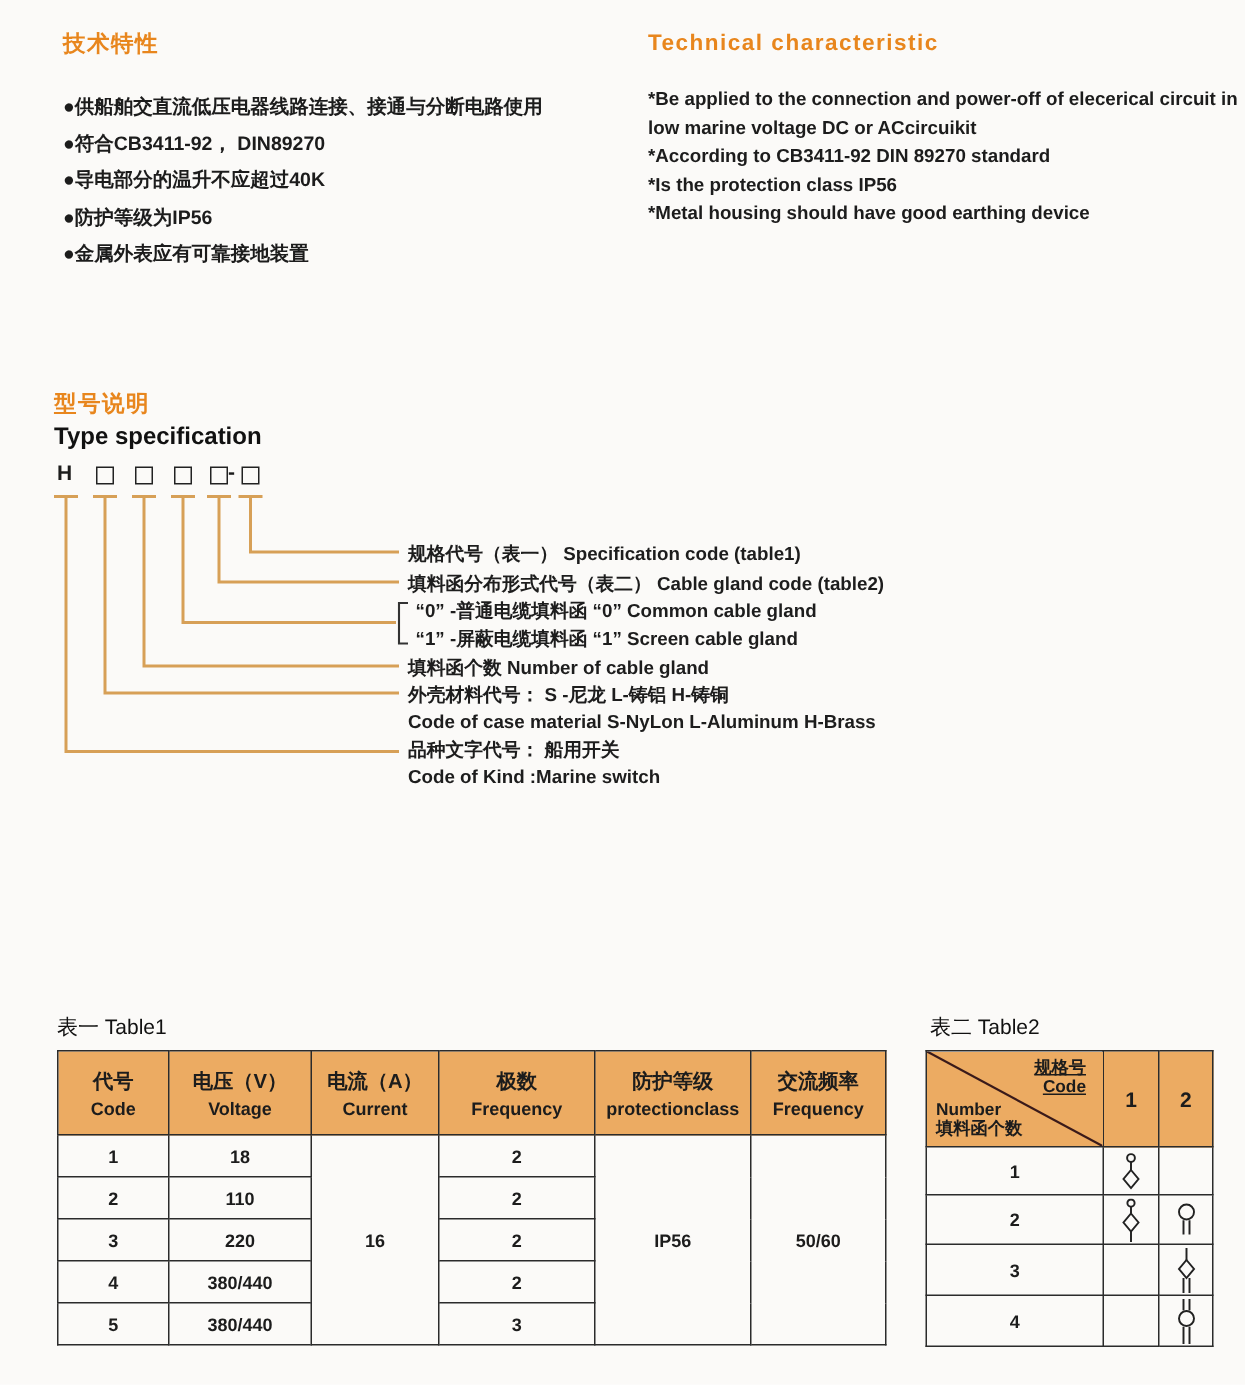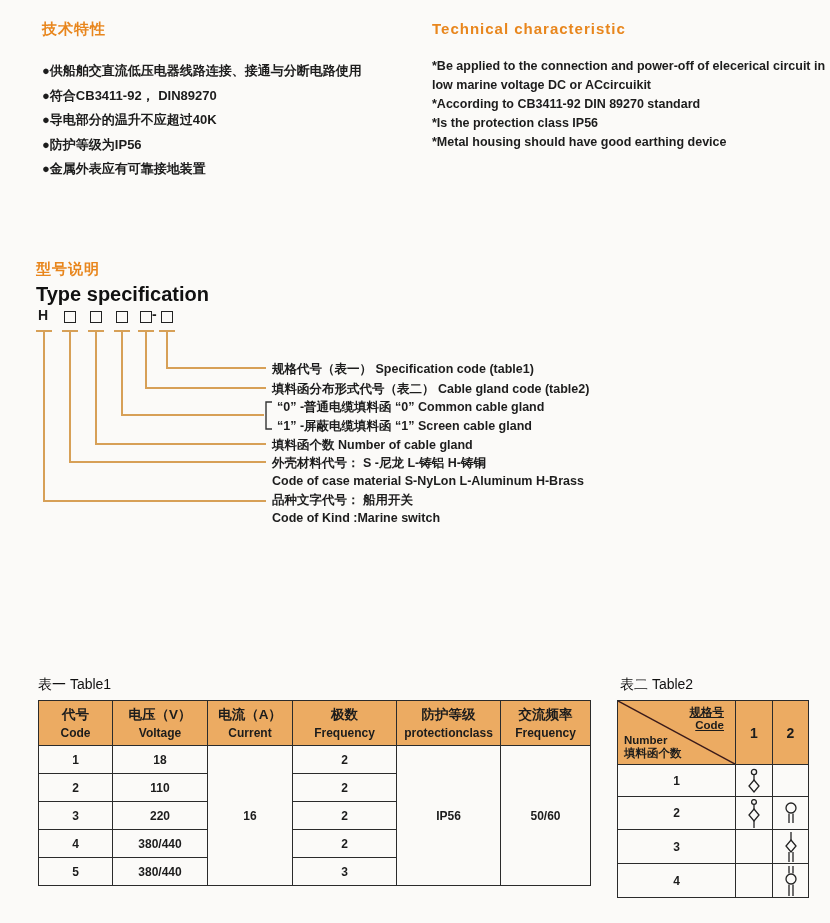--- a/index.html
+++ b/index.html
@@ -17,39 +17,39 @@
   .tech-cn{position:absolute;left:42px;top:20px;width:378px;}
   .tech-en{position:absolute;left:432px;top:20px;width:398px;}
   .sec-heading{margin:0;font-size:15px;font-weight:700;color:var(--accent);letter-spacing:1px;}
   .tech-cn .bullets{margin-top:20px;}
   .tech-cn .bullet{font-size:13px;font-weight:600;line-height:24.5px;white-space:nowrap;}
   .tech-en .bullets{margin-top:20px;}
   .tech-en .bullet{font-size:12.5px;font-weight:600;line-height:19px;}
 
   
   .ts-zh{position:absolute;left:36px;top:260px;font-size:15px;font-weight:700;color:var(--accent);letter-spacing:1px;}
-  .ts-en{position:absolute;left:36px;top:283px;font-size:20px;font-weight:600;color:#111;}
+  .ts-en{position:absolute;left:36px;top:283px;font-size:16px;font-weight:600;color:#111;}
 
   
   .code-prefix{position:absolute;left:38px;top:307px;font-size:14px;font-weight:700;}
   .code-box{position:absolute;top:311px;width:12px;height:12px;border:1.6px solid #222;background:transparent;}
   .code-dash{position:absolute;left:152px;top:306px;font-size:14px;font-weight:700;}
 
   
   .overlay{position:absolute;left:0;top:0;width:830px;height:923px;pointer-events:none;}
 
   
   .dlabel{position:absolute;left:272px;font-size:12.5px;font-weight:600;color:#1d1d1d;white-space:nowrap;line-height:16px;}
   .dlabel.q{left:277px;}
 
   
   .tbl-title{position:absolute;font-size:14px;font-weight:400;color:#111;}
   table{border-collapse:collapse;table-layout:fixed;position:absolute;background:transparent;}
   .t1{left:38px;top:700px;width:552px;}
-  .t1 th{background:var(--hdrbg);border:1.6px solid var(--border);height:45px;padding:2px;}
+  .t1 th{background:var(--hdrbg);border:1.6px solid var(--border);height:56px;padding:2px;}
   .t1 td{border:1.6px solid var(--border);height:28px;text-align:center;font-size:12px;font-weight:600;}
   .hzh{display:block;font-size:13.5px;font-weight:700;}
   .hen{display:block;font-size:12px;font-weight:600;margin-top:2px;}
   .t2{left:617px;top:700px;width:191px;}
   .t2 th{background:var(--hdrbg);border:1.6px solid var(--border);padding:0;height:64px;}
   .t2 td{border:1.6px solid var(--border);height:32px;text-align:center;font-size:12px;font-weight:600;padding:0;}
   .diag{position:relative;}
   .diag svg.diagline{position:absolute;left:0;top:0;width:100%;height:100%;}
   .diag-top{position:absolute;top:5px;right:7px;text-align:right;font-size:11.5px;line-height:13px;font-weight:700;text-decoration:underline;}
   .diag-top .sub{display:block;margin-right:4px;}

